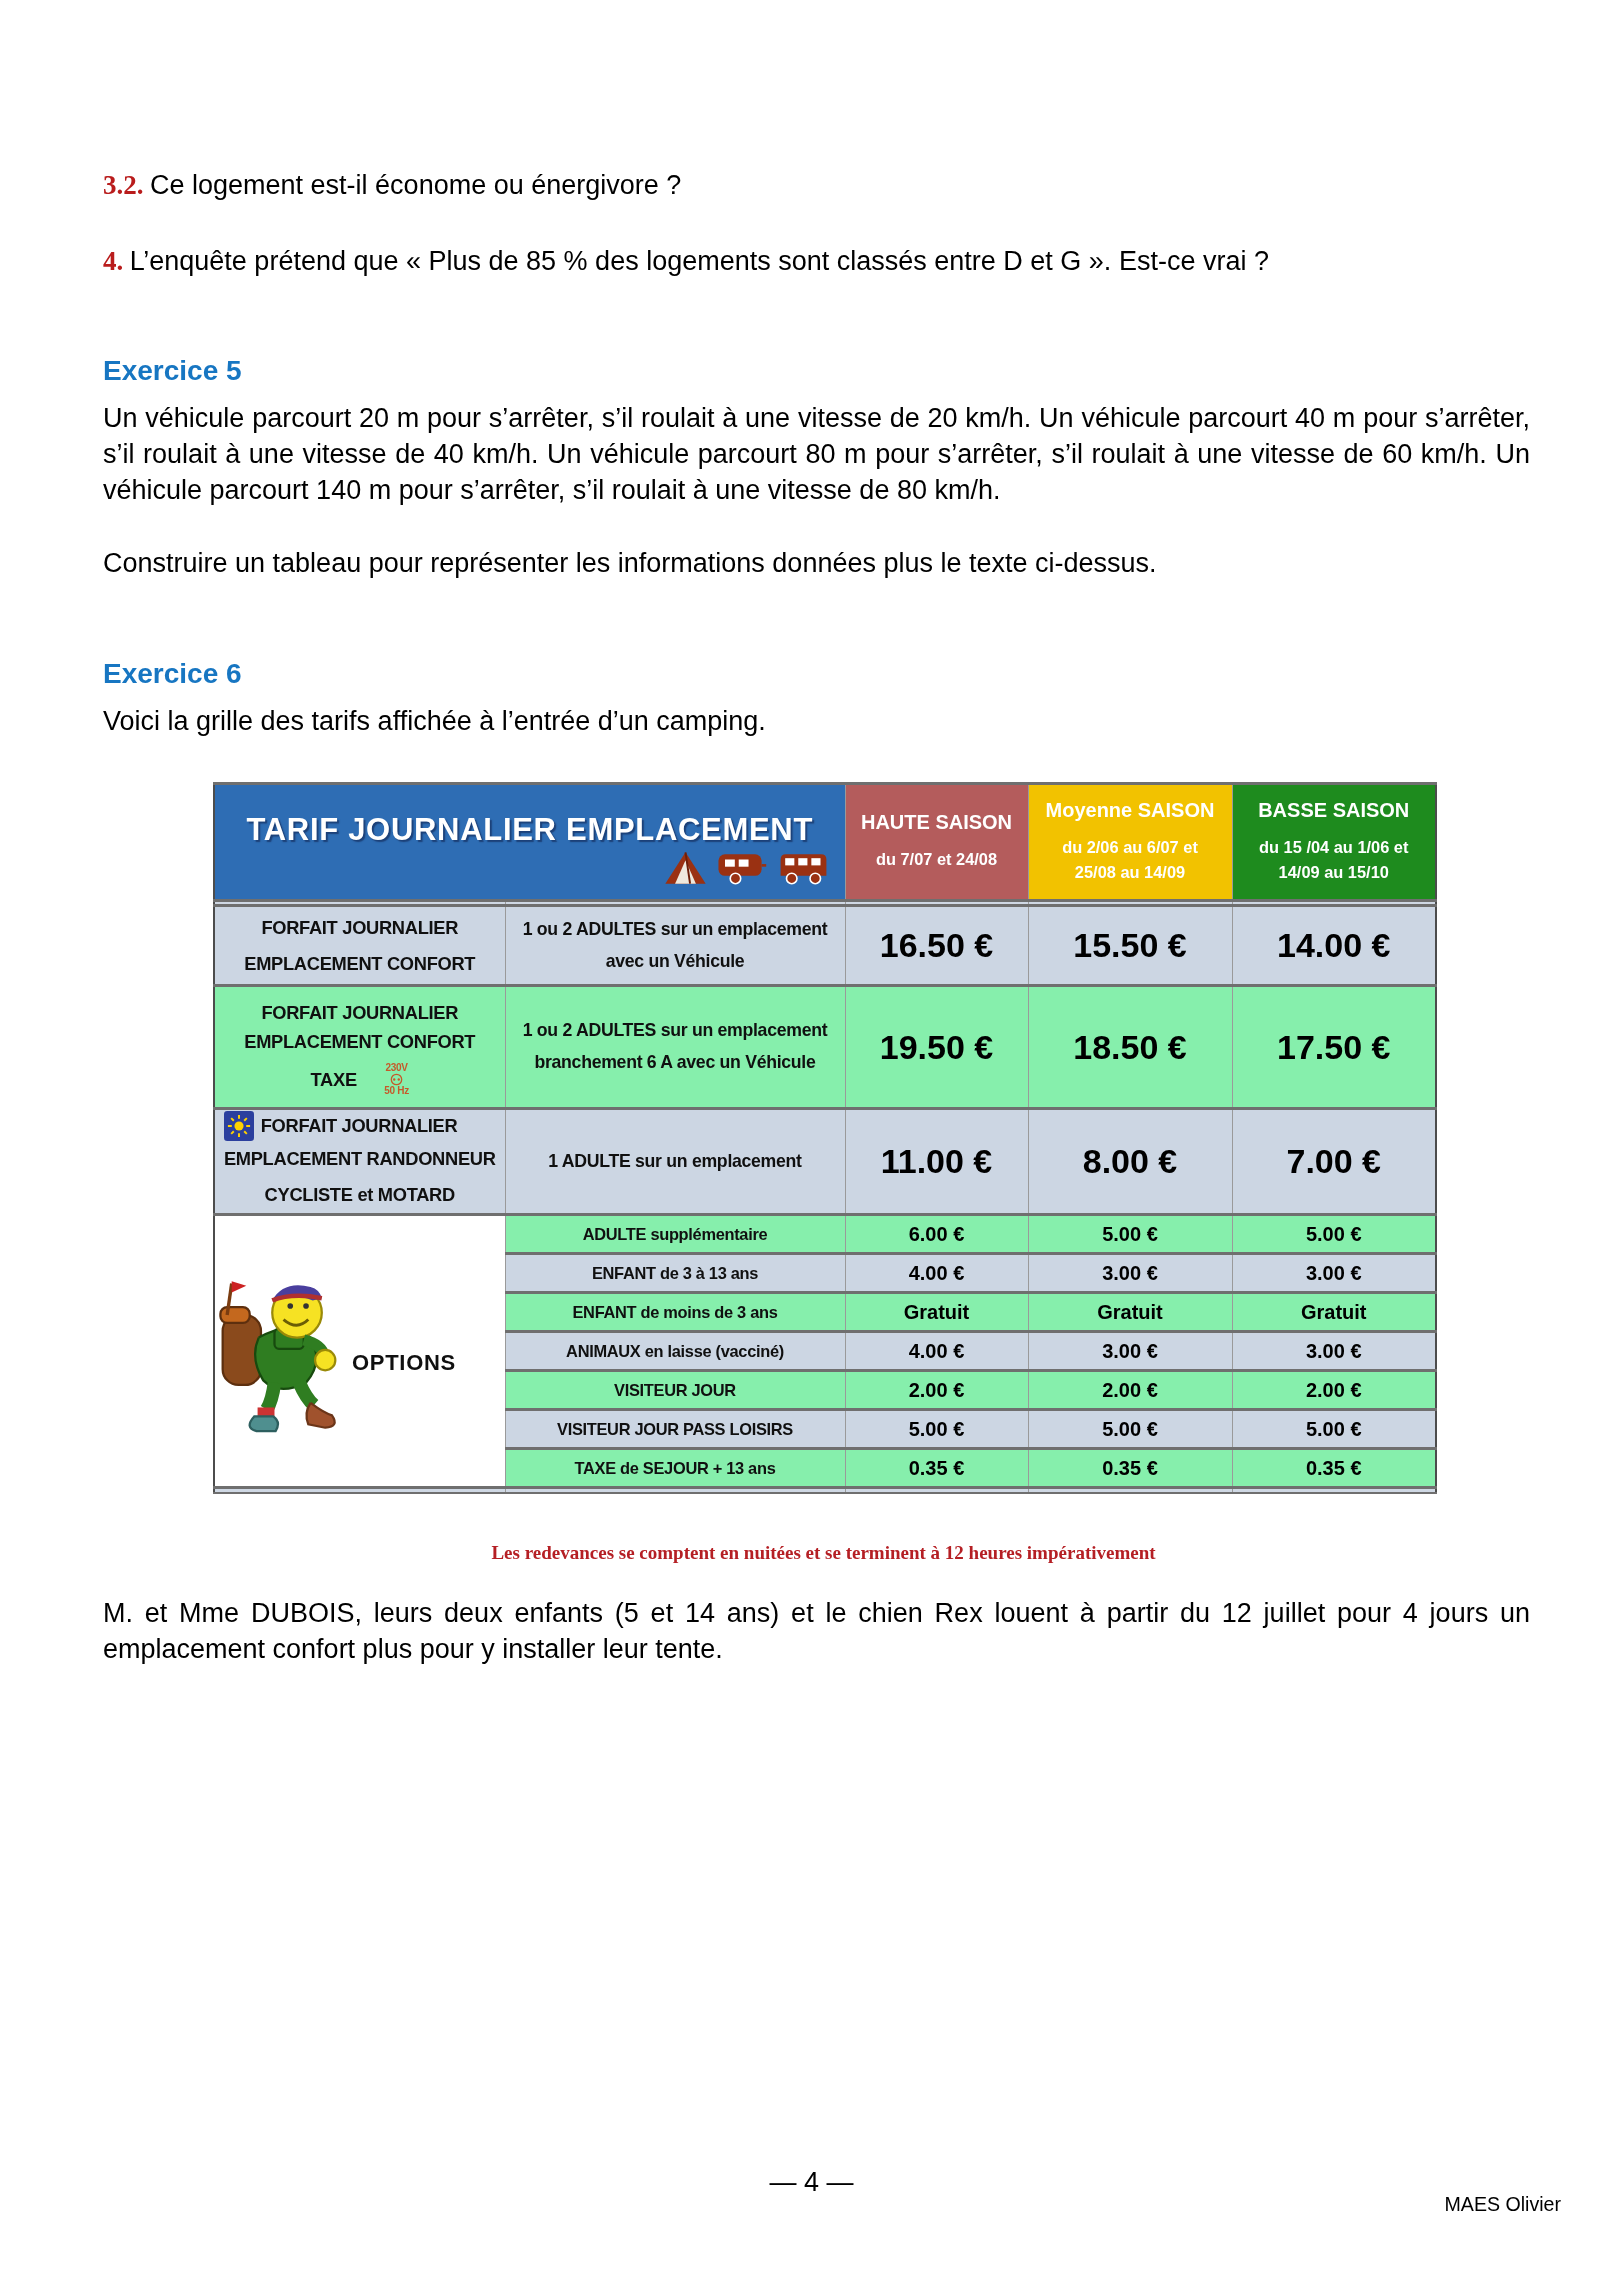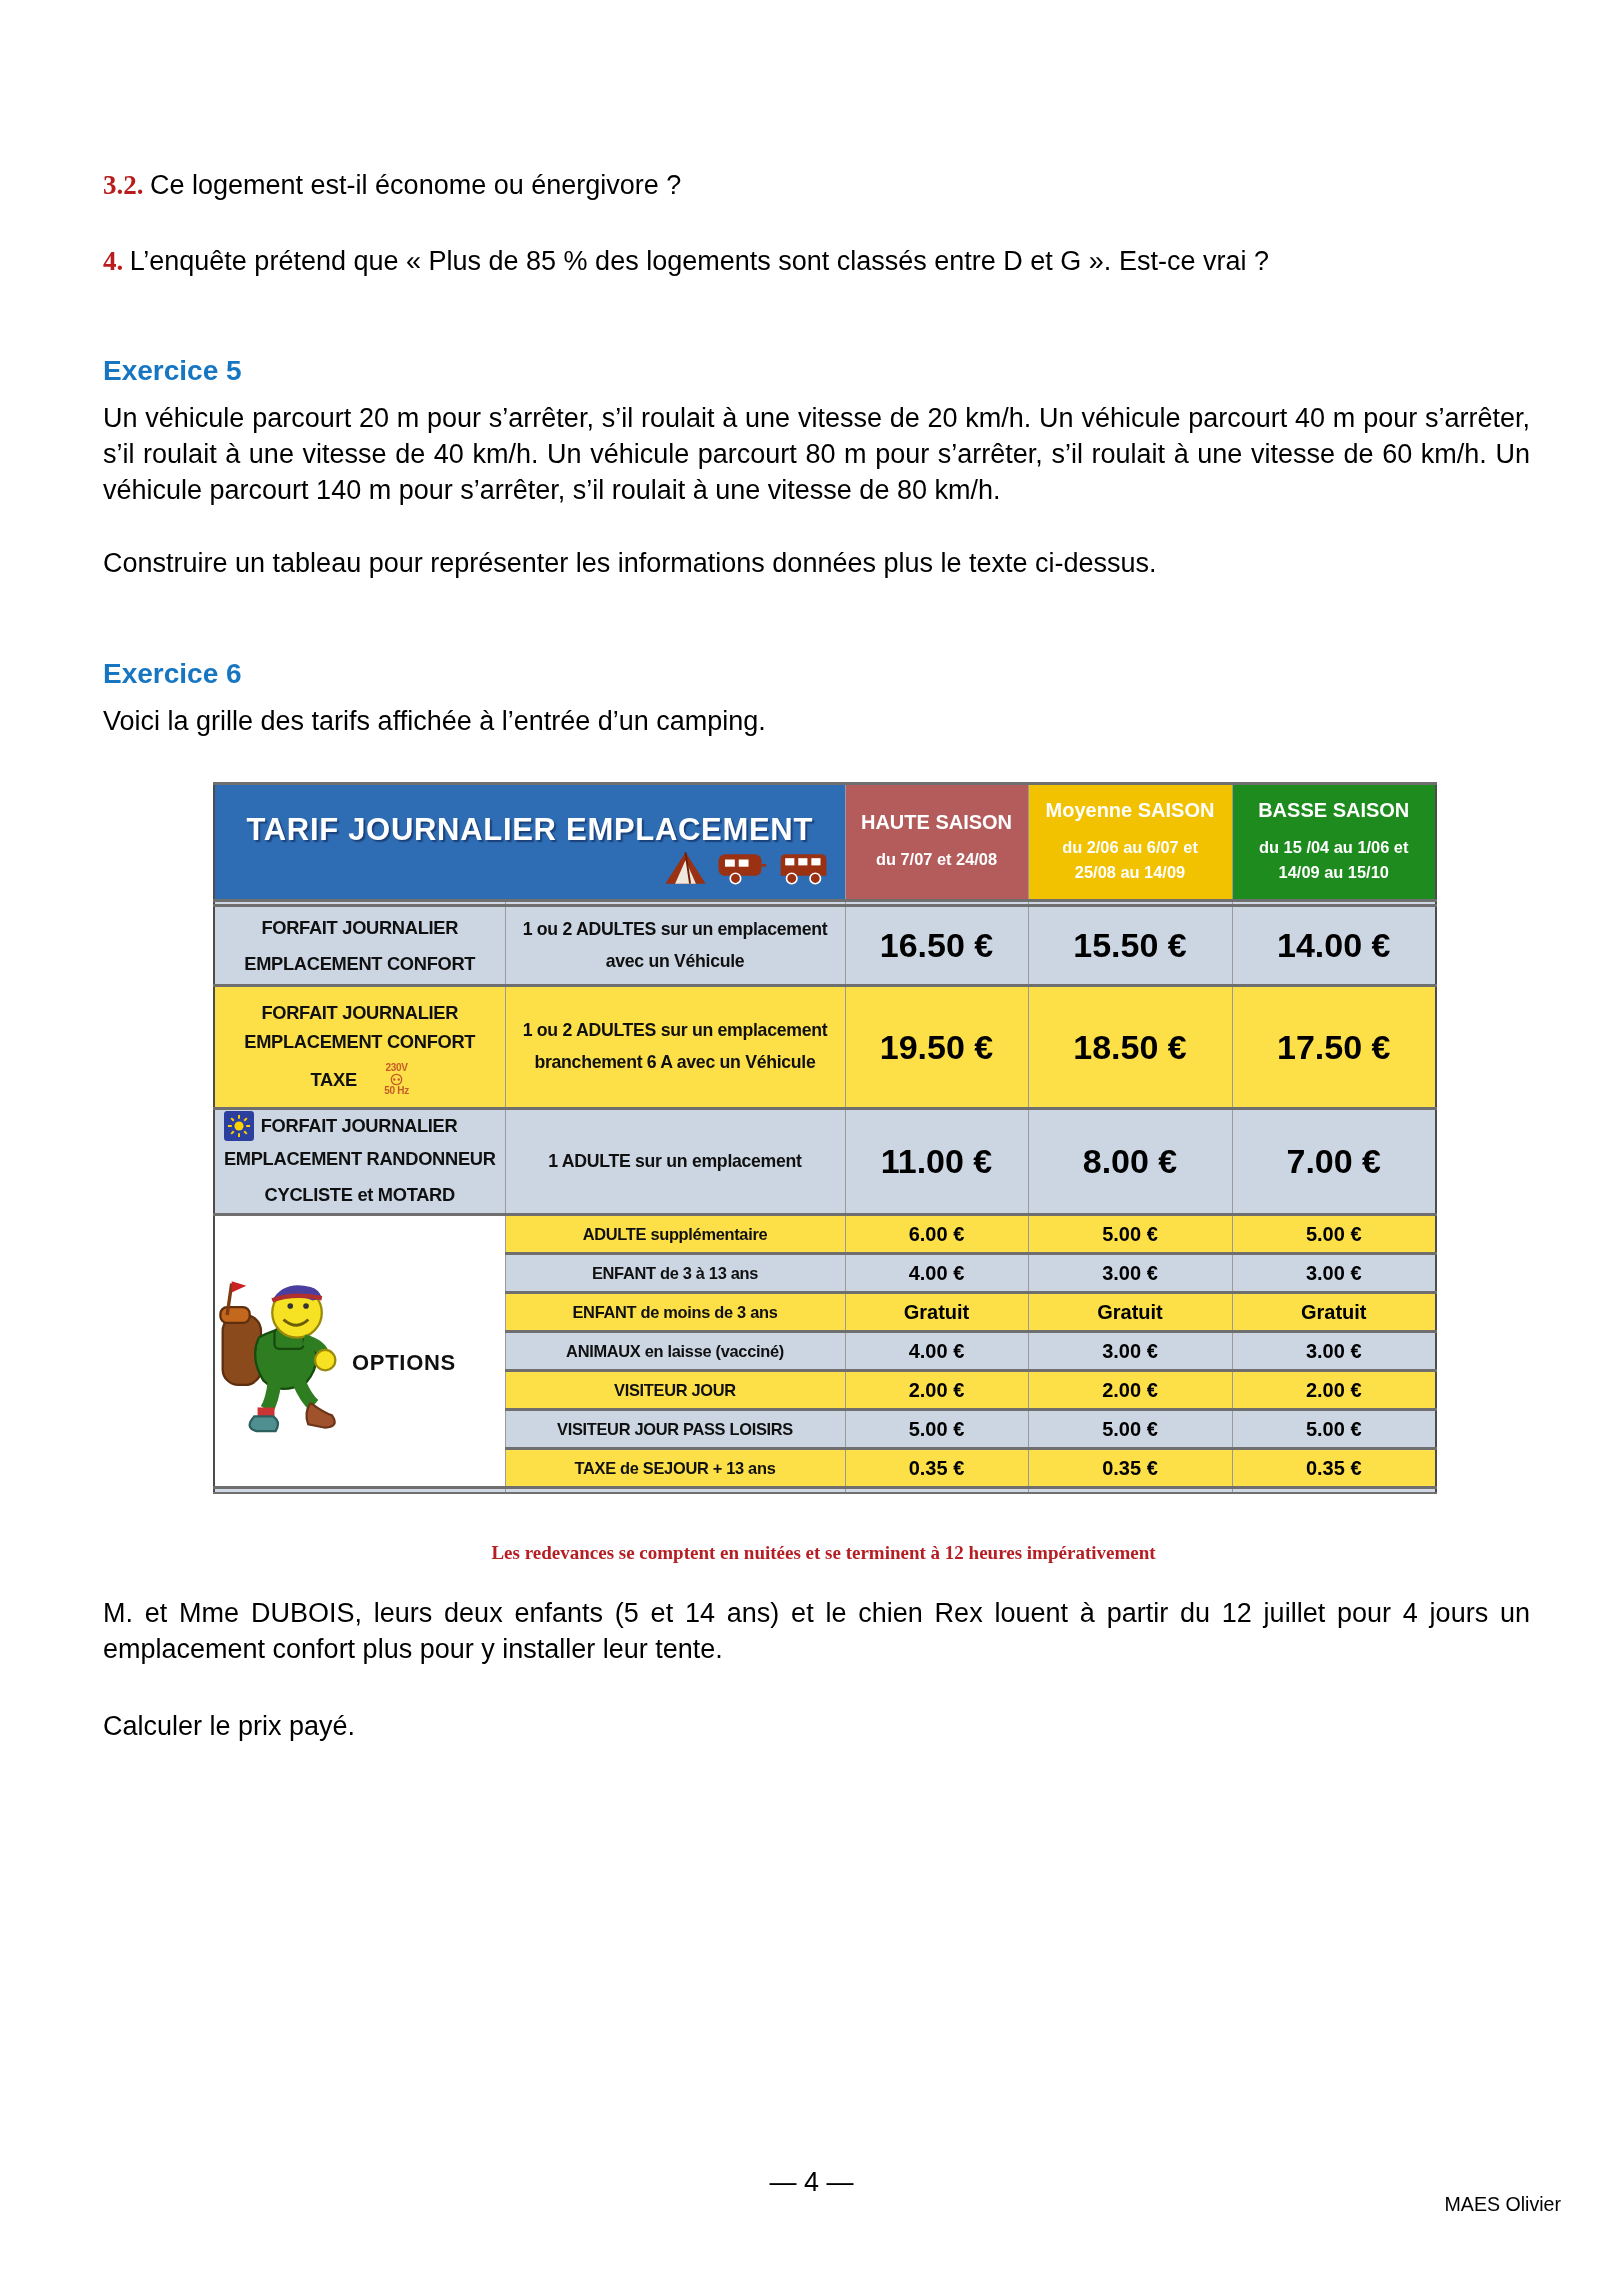--- a/index.html
+++ b/index.html
@@ -33,21 +33,21 @@
   .multiline{white-space:pre-line;}
 
   
   table.tarif{
     position:absolute;
     left:213px;
     top:782px;
     width:1221px;
     border-collapse:collapse;
     table-layout:fixed;
-    background:#fde047;
+    background:#86efac;
     border:2.6px solid #4c4c4c;
     padding-left:6px;
   }
   .tarif td,.tarif th{
     border-top:3.3px solid #6f6f6f;
     border-bottom:3.3px solid #6f6f6f;
     border-left:1.3px solid #9a9a9a;
     border-right:1.3px solid #9a9a9a;
     padding:0;
     text-align:center;
@@ -337,19 +337,18 @@
           <td></td>
           <td></td>
         </tr>
     </tbody>
   </table>
 
   <p class="footnote">Les redevances se comptent en nuitées et se terminent à 12 heures impérativement</p>
 
   <p class="bodytext just" style="top:1595px;">M. et Mme DUBOIS, leurs deux enfants (5 et 14 ans) et le chien Rex louent à partir du 12 juillet pour 4 jours un emplacement confort plus pour y installer leur tente.</p>
 
-  <p class="bodytext" style="top:1708px;">Calculer le prix payé.</p>
 
   <div class="pagenum">— 4 —</div>
   <div class="author">MAES Olivier</div>
 
 </div>
 
 
 </body></html>

